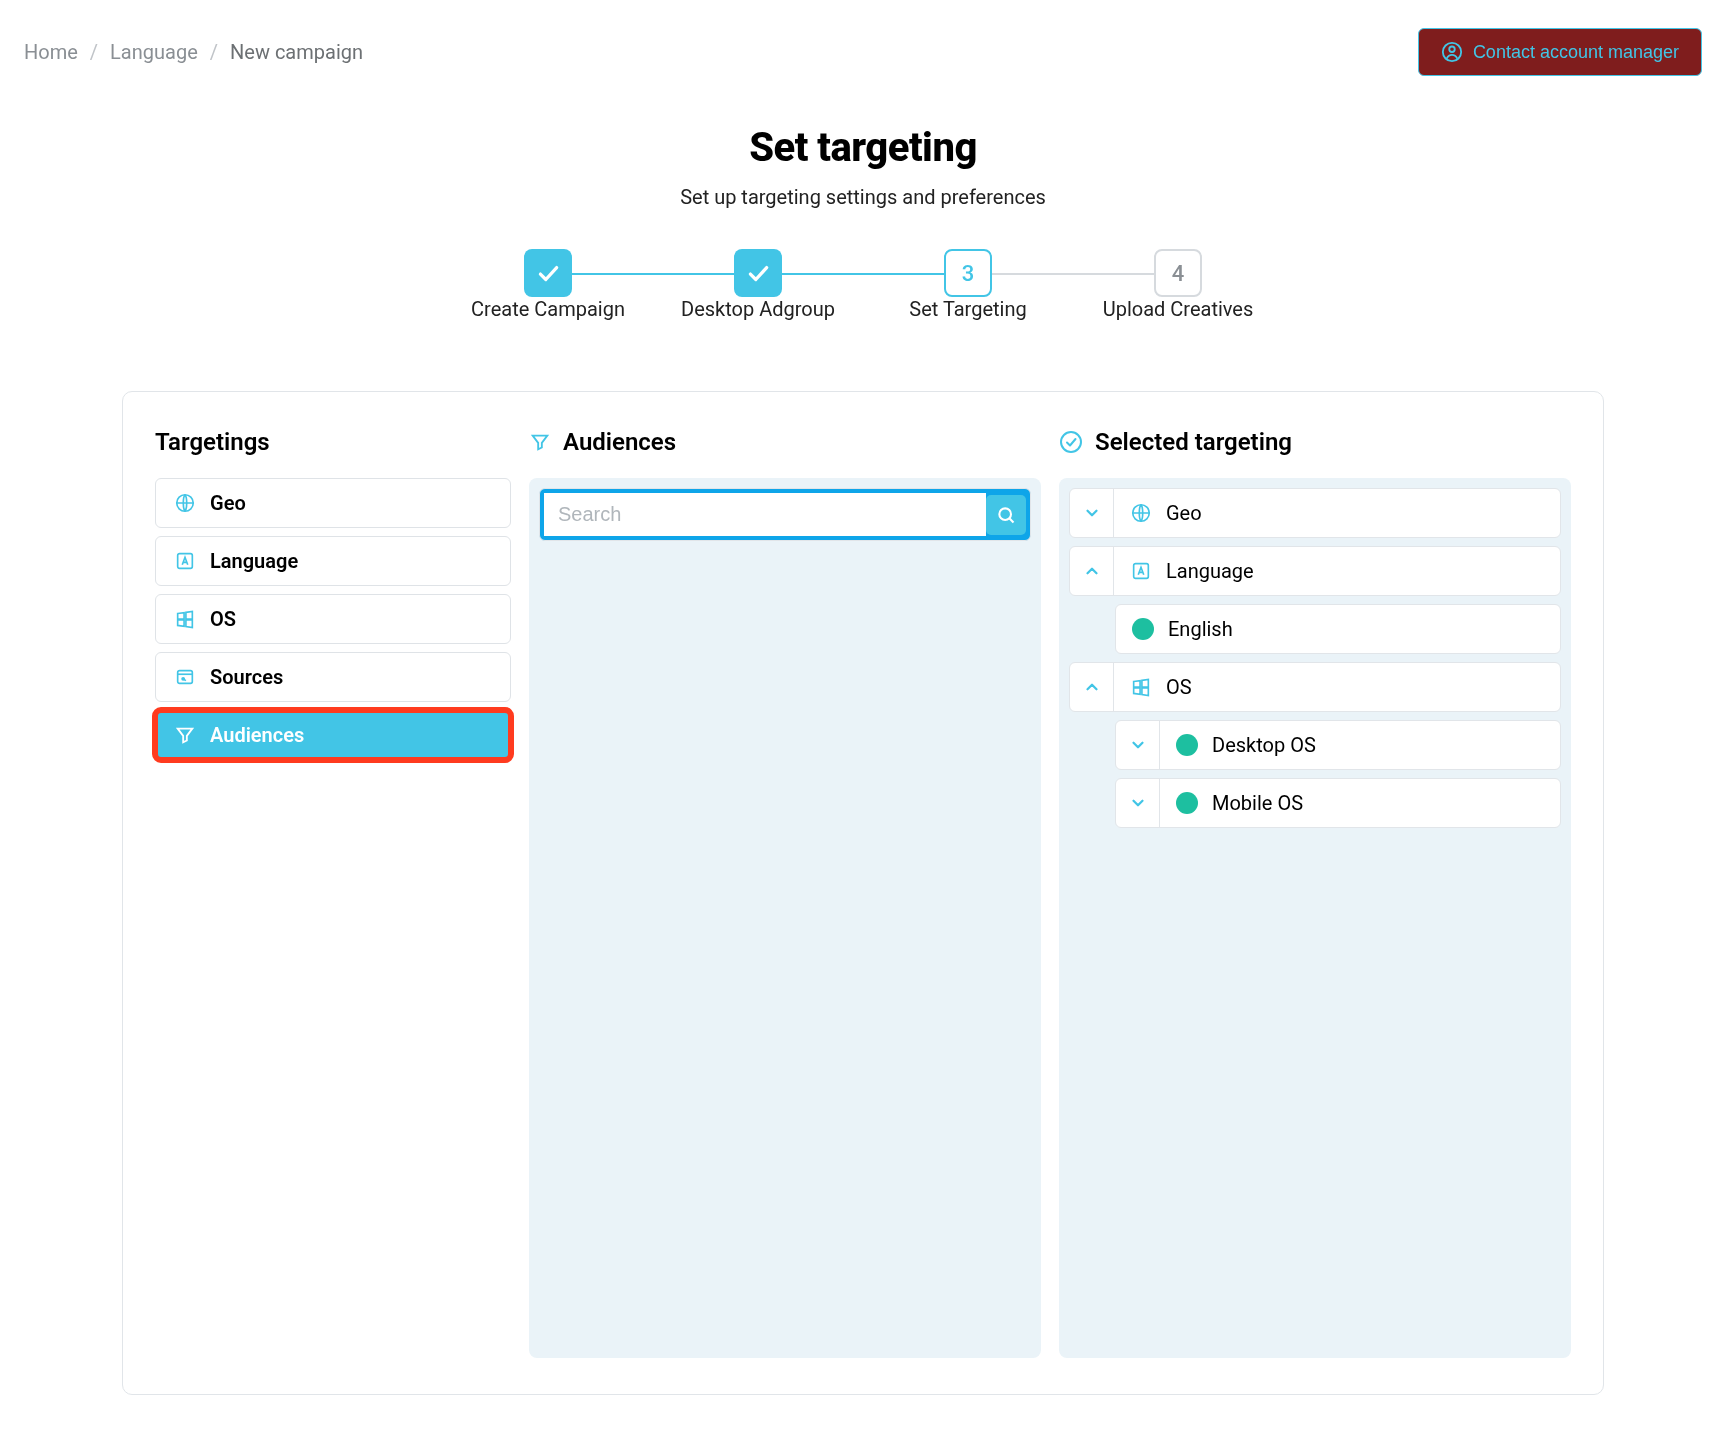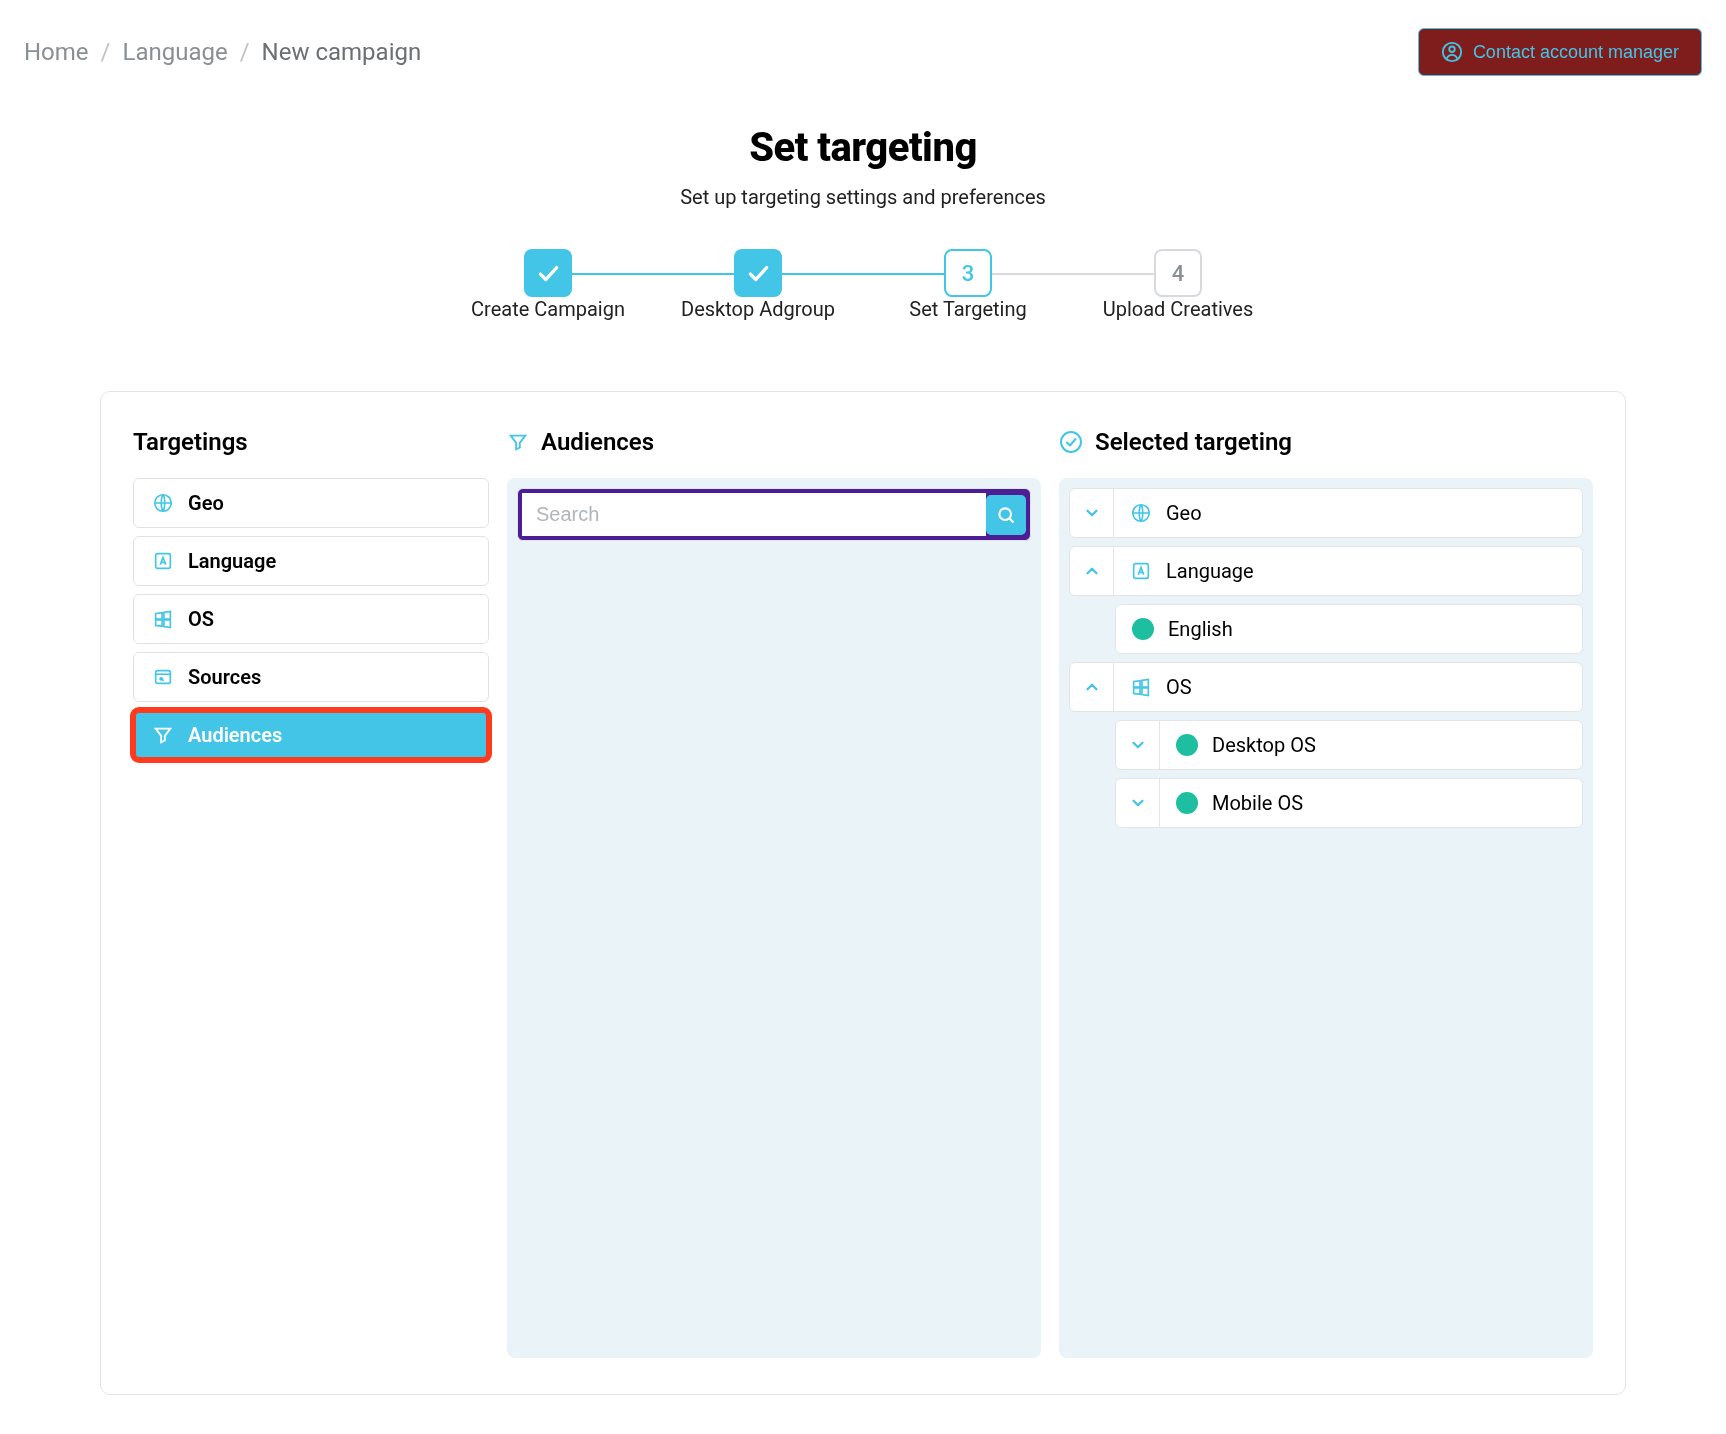--- a/index.html
+++ b/index.html
@@ -17,21 +17,21 @@
   display: flex;
   justify-content: space-between;
   align-items: center;
   padding: 28px 0 8px;
 }
 .breadcrumb {
   display: flex;
   align-items: center;
   gap: 12px;
   color: #8a8f94;
-  font-size: 24px;
+  font-size: 20px;
 }
 .breadcrumb .sep { color: #c0c4c8; }
 .breadcrumb .current { color: #6c7073; }
 .contact-btn {
   display: flex;
   align-items: center;
   gap: 10px;
   border: 1.5px solid #42c5e6;
   color: #42c5e6;
   background: #7f1d1d;
@@ -98,21 +98,21 @@
 .step.current .step-line { background: #d6dade; }
 .step.future .step-box { border: 2px solid #d6dade; color: #8a8f94; background: #fff; }
 .step-label {
   font-size: 20px;
   color: #222;
   white-space: nowrap;
 }
 .card {
   border: 1px solid #e1e5e9;
   border-radius: 10px;
-  margin: 50px 76px 0;
+  margin: 50px 98px 0;
   padding: 36px 32px;
   display: grid;
   grid-template-columns: 356px 1fr 1fr;
   gap: 18px;
 }
 .column h2 {
   font-size: 24px;
   font-weight: 600;
   margin-bottom: 22px;
   display: flex;
@@ -145,21 +145,21 @@
   outline-offset: -3px;
 }
 .panel {
   background: #eaf3f8;
   border-radius: 8px;
   padding: 10px;
   min-height: 880px;
 }
 .search-wrap {
   display: flex;
-  background: #4c1d95;
+  background: #0ea5e9;
   border: 1px solid #e1e5e9;
   border-radius: 6px;
   padding: 4px;
   align-items: center;
 }
 .search-wrap input {
   flex: 1;
   border: none;
   outline: none;
   padding: 10px 14px;

